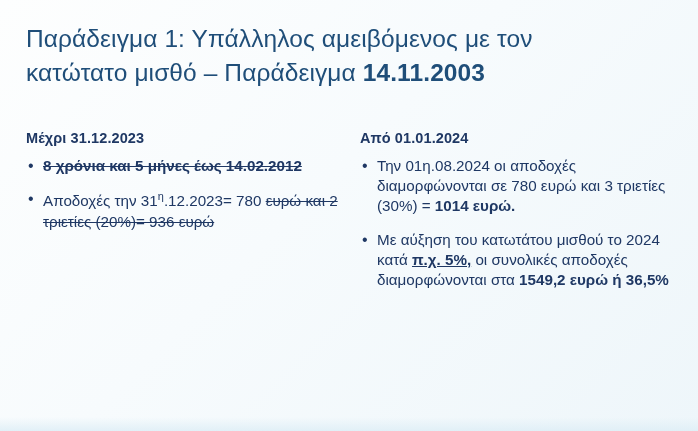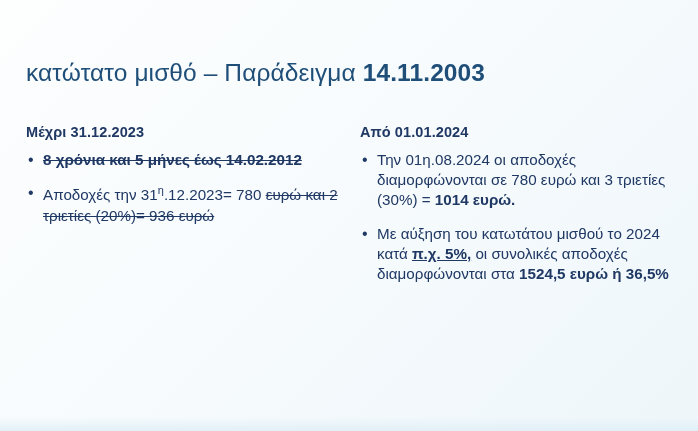--- a/index.html
+++ b/index.html
@@ -39,21 +39,21 @@
     line-height: 1.38;
     font-weight: 400;
     letter-spacing: 0.1px;
   }
   .title .bold {
     font-weight: bold;
   }
   .columns {
     position: absolute;
     left: 26px;
-    top: 124px;
+    top: 130px;
     width: 650px;
     display: flex;
     gap: 18px;
   }
   .col {
     width: 316px;
   }
   .col-head {
     font-size: 14.5px;
     font-weight: bold;
@@ -86,21 +86,21 @@
   .strike { text-decoration: line-through; }
   .uline { text-decoration: underline; }
   .sup { font-size: 0.72em; vertical-align: super; }
 </style>
 </head>
 <body>
 
 <div class="slide">
 
   <div class="title">
-    <br>
+    <span>Παράδειγμα 1: Υπάλληλος αμειβόμενος με τον</span><br>
     <span>κατώτατο μισθό – Παράδειγμα </span><span class="bold">14.11.2003</span>
   </div>
 
   <div class="columns">
 
     <div class="col">
       <p class="col-head">Μέχρι 31.12.2023</p>
       <ul class="bullets">
         <li>
           <span class="b strike">8 χρόνια και 5 μήνες έως 14.02.2012</span>
@@ -111,19 +111,19 @@
       </ul>
     </div>
 
     <div class="col">
       <p class="col-head">Από 01.01.2024</p>
       <ul class="bullets">
         <li>
           <span>Την 01η.08.2024 οι αποδοχές διαμορφώνονται σε 780 ευρώ και 3 τριετίες (30%) = </span><span class="b">1014 ευρώ.</span>
         </li>
         <li>
-          <span>Με αύξηση του κατωτάτου μισθού το 2024 κατά </span><span class="b uline">π.χ. 5%,</span><span> οι συνολικές αποδοχές διαμορφώνονται στα </span><span class="b">1524,5 ευρώ ή 36,5%</span>
+          <span>Με αύξηση του κατωτάτου μισθού το 2024 κατά </span><span class="b uline">π.χ. 5%,</span><span> οι συνολικές αποδοχές διαμορφώνονται στα </span><span class="b">1549,2 ευρώ ή 36,5%</span>
         </li>
       </ul>
     </div>
 
   </div>
 </div>
 
 </body></html>

